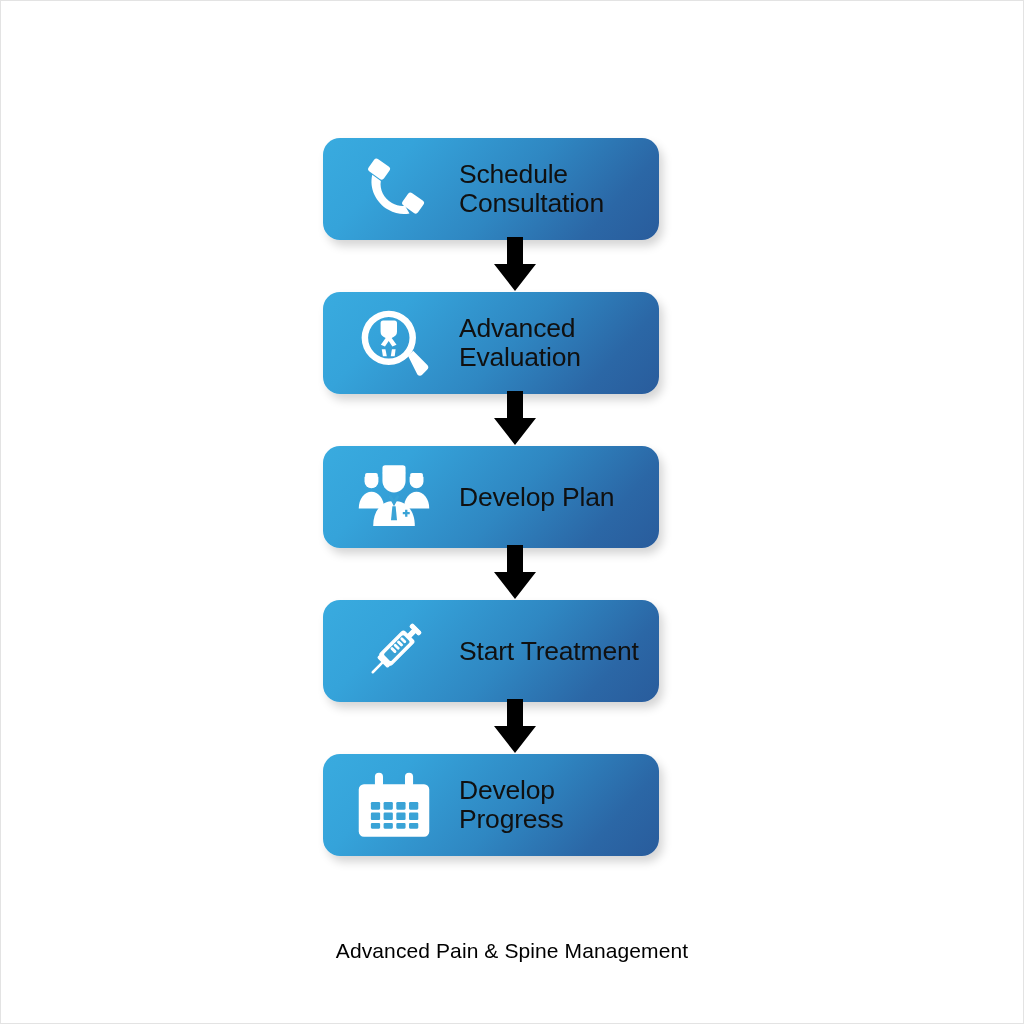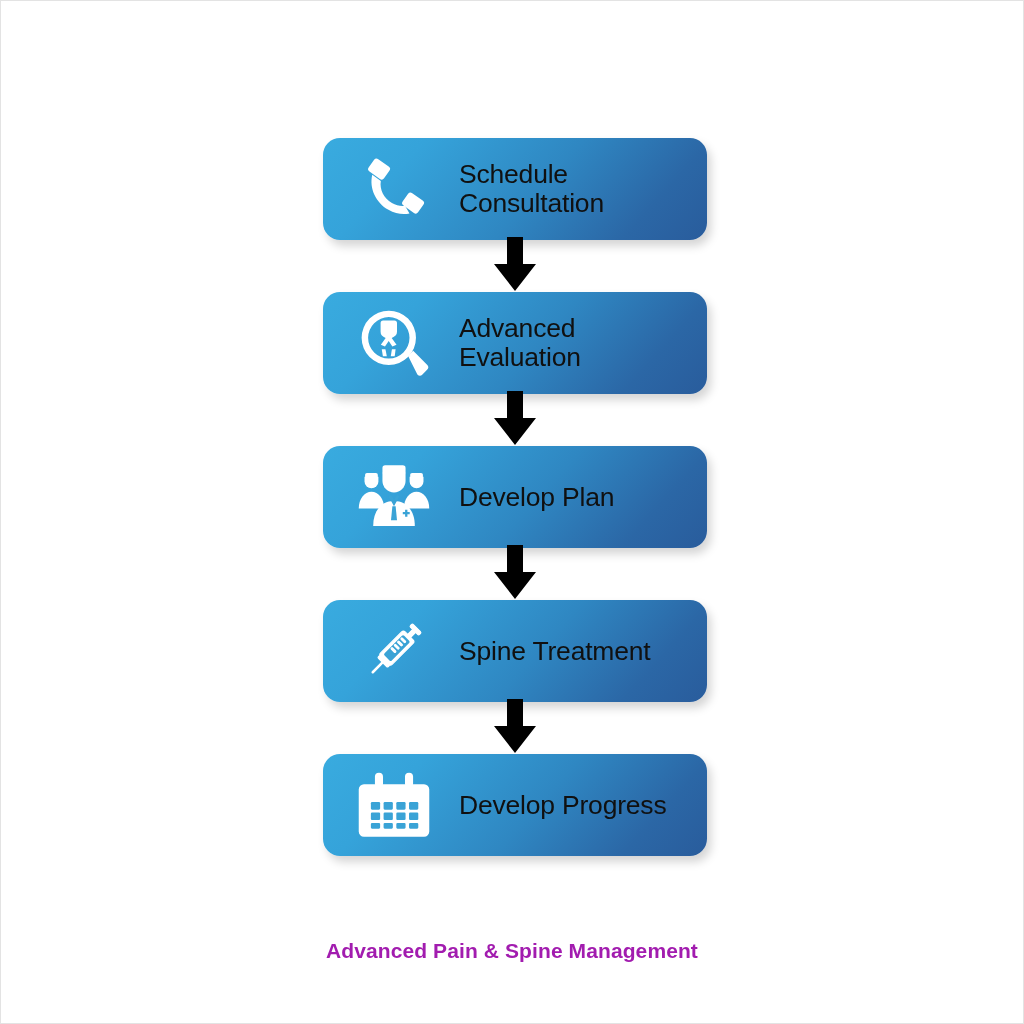--- a/index.html
+++ b/index.html
@@ -31,21 +31,21 @@
     width: 384px;
   }
 
   .step-row {
     position: relative;
     width: 384px;
   }
 
   .step-box {
     position: relative;
-    width: 384px;
+    width: 336px;
     height: 102px;
     border-radius: 17px;
     background: linear-gradient(132deg, #39abdf 0%, #35a3da 22%, #2f87c2 55%, #2b67a6 82%, #295c9c 100%);
     box-shadow: 4px 6px 10px rgba(0,0,0,0.17);
     display: flex;
     align-items: center;
     overflow: hidden;
   }
 
   .icon-slot {
@@ -92,23 +92,22 @@
   }
 
   
   #caption {
     position: absolute;
     left: 0;
     right: 0;
     top: 938px;
     text-align: center;
     font-size: 21px;
-    color: #a21caf;
+    color: #000000;
     letter-spacing: 0.1px;
-    font-weight: bold;
   }
 </style>
 </head>
 <body>
 
 <div id="canvas">
 
   <div id="flow">
 
     <div class="step-row">
@@ -206,21 +205,21 @@
                 <rect x="26" y="43" width="12" height="3" rx="1"></rect>
                 <path d="M32 46 L32 58" stroke-width="2.2"></path>
                 <rect x="28.6" y="19" width="5" height="1.5" rx="0.6"></rect>
                 <rect x="28.6" y="23" width="5" height="1.5" rx="0.6"></rect>
                 <rect x="28.6" y="27" width="5" height="1.5" rx="0.6"></rect>
                 <rect x="28.6" y="31" width="5" height="1.5" rx="0.6"></rect>
               </g>
             </g>
           </svg>
         </div>
-        <div class="step-label">Spine Treatment</div>
+        <div class="step-label">Start Treatment</div>
       </div>
     </div>
 
     <div class="connector">
       <svg viewBox="0 0 46 56" aria-hidden="true">
         <path d="M15 0 H31 V27 H44 L23 54 L2 27 H15 Z" fill="#000000"></path>
       </svg>
     </div>
 
     <div class="step-row">

